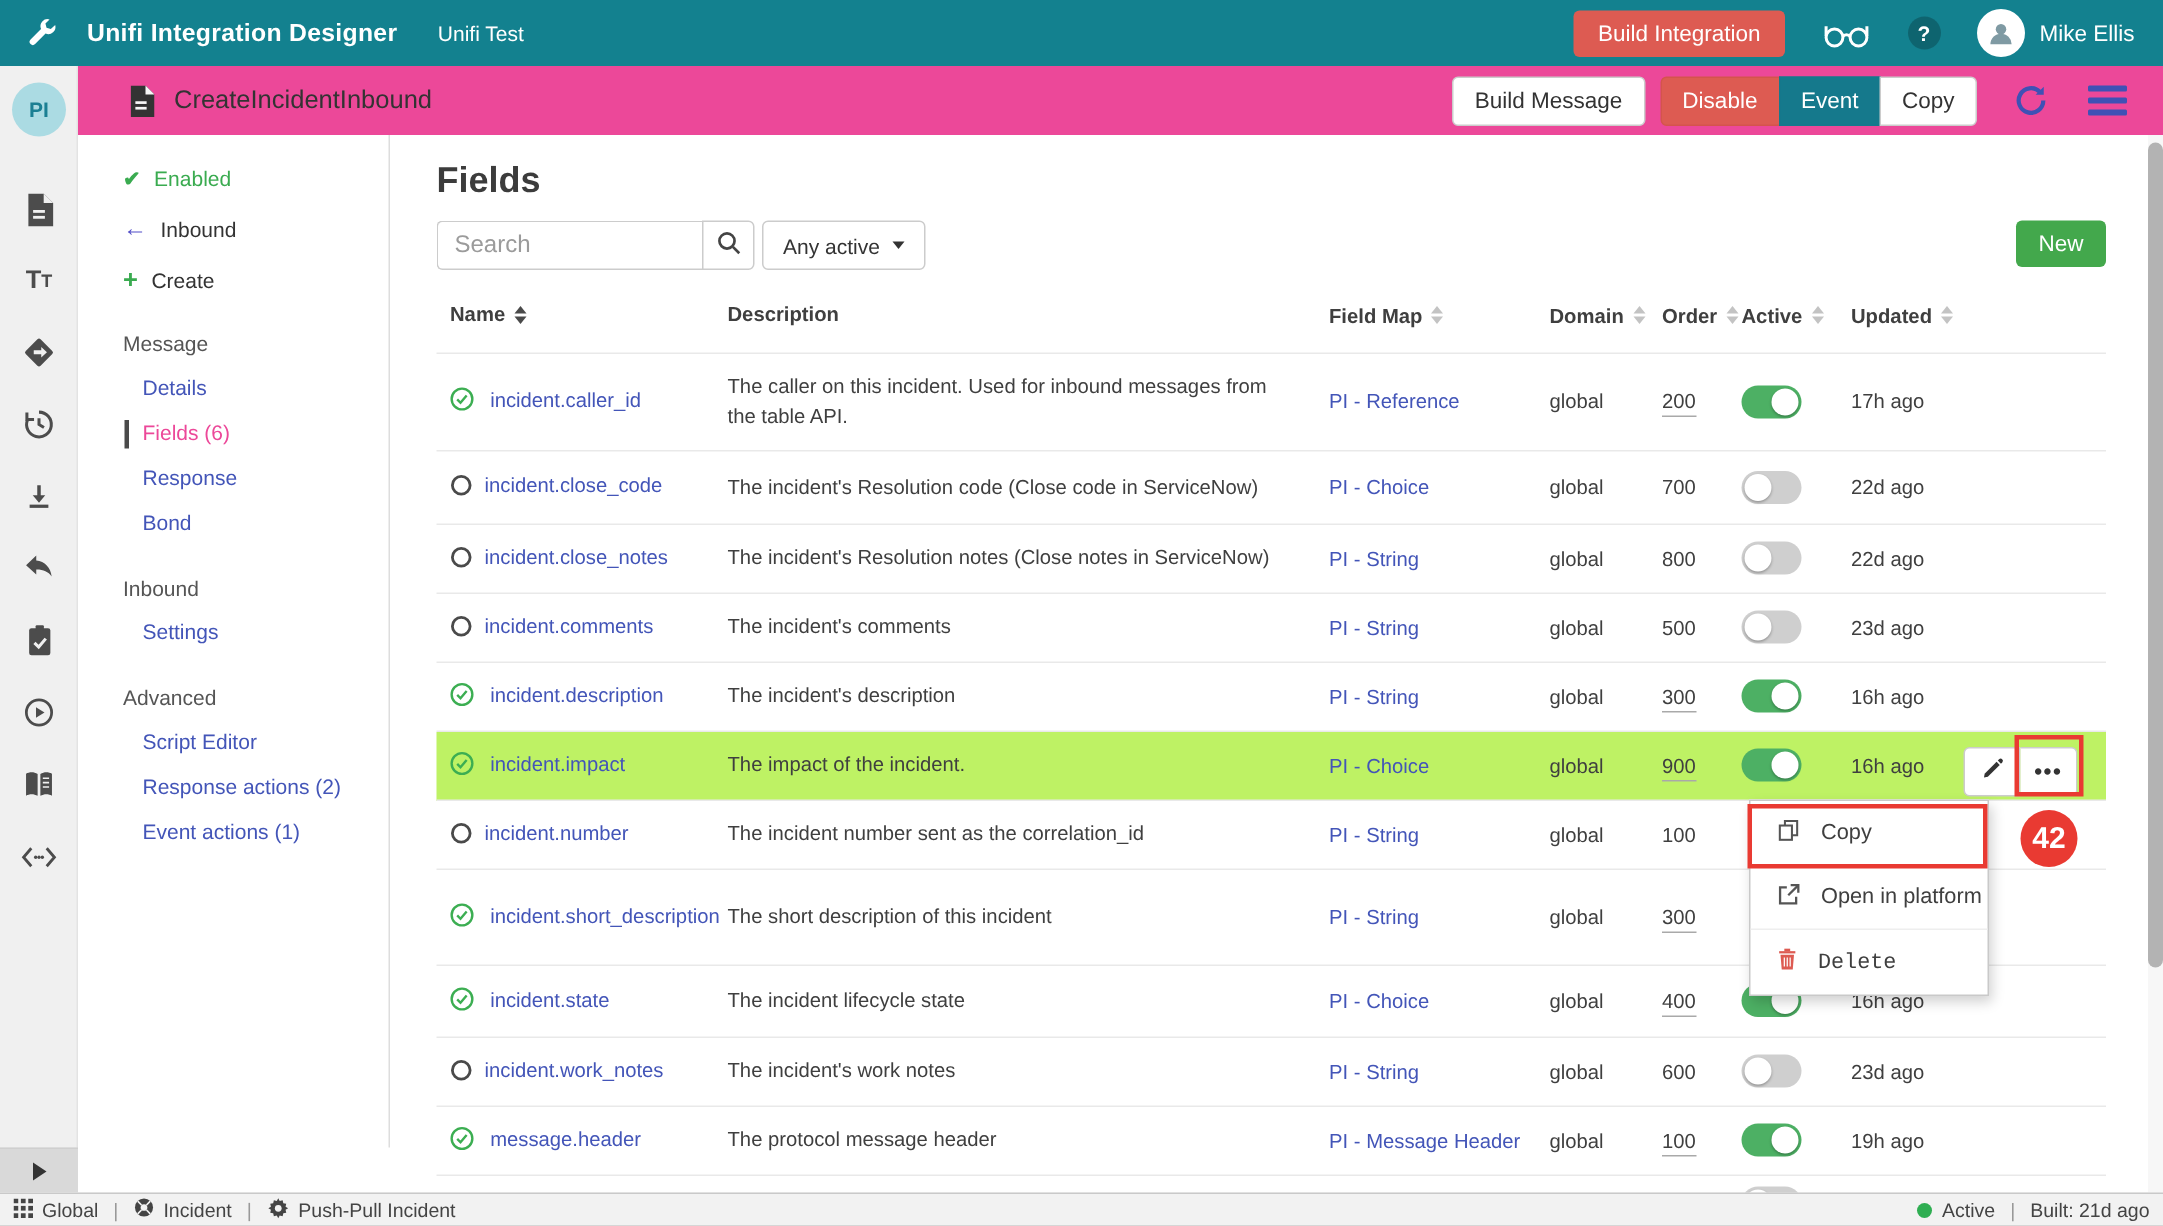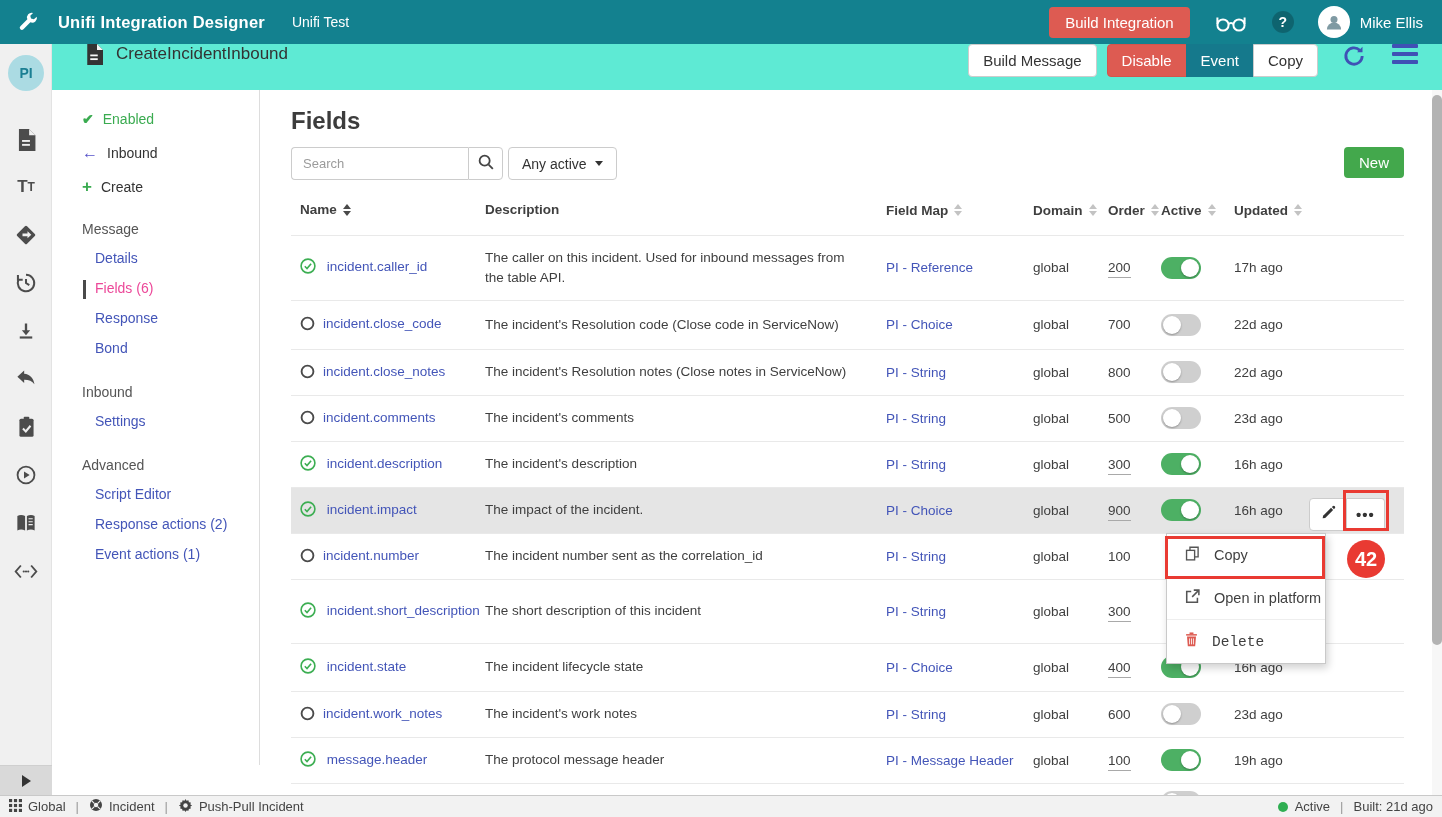--- a/index.html
+++ b/index.html
@@ -13,21 +13,21 @@
   .env-title { margin-left:27px; font-size:14px; }
   .topbar-spacer { flex:1; }
   .build-int-btn { background:#dd5b52; color:#fff; border:none; border-radius:4px; height:31px; padding:0 16px; font-size:15px; font-family:inherit; cursor:pointer; }
   .goggles { margin-left:24px; display:flex; cursor:pointer; }
   .help-circle { margin-left:24px; width:22px; height:22px; border-radius:50%; background:rgba(0,0,0,.22); color:#fff; font-weight:bold; font-size:14px; display:flex; align-items:center; justify-content:center; cursor:pointer; }
   .user-chip { margin-left:24px; margin-right:19px; display:flex; align-items:center; gap:10px; cursor:pointer; }
   .user-avatar { width:32px; height:32px; border-radius:50%; background:#fff; display:flex; align-items:center; justify-content:center; }
   .user-name { font-size:15px; }
 
   
-  .doc-header { position:absolute; left:52px; top:44px; width:1390px; height:46px; background:#5eead4; display:flex; }
+  .doc-header { position:absolute; left:52px; top:44px; width:1390px; height:46px; background:#ec4899; display:flex; align-items:center; }
   .doc-icon { margin-left:33px; display:flex; }
   .doc-title { margin-left:13px; font-size:17px; color:#333; }
   .doc-spacer { flex:1; }
   .btn { height:33px; border:1px solid #ccc; background:#fff; border-radius:4px; color:#333; font-size:15px; font-family:inherit; padding:0 14px; cursor:pointer; }
   .btn-group { display:flex; margin-left:10px; }
   .btn-group .btn { border-radius:0; margin-left:-1px; }
   .btn-group .btn:first-child { border-radius:4px 0 0 4px; margin-left:0; }
   .btn-group .btn:last-child { border-radius:0 4px 4px 0; }
   .btn-red { background:#dd5b52; border-color:#d4544c; color:#fff; }
   .btn-teal { background:#15798c; border-color:#15798c; color:#fff; }
@@ -53,21 +53,21 @@
   .nav-plus { color:#3aab50; font-weight:bold; font-size:17px; line-height:1; }
   .nav-section { color:#555; margin:25px 0 13px 0; }
   .nav-sub { padding-left:13px; }
   .nav-link { display:block; color:#4355b8; height:19px; margin-bottom:11px; cursor:pointer; }
   .nav-active { color:#ec4899; border-left:3px solid #4a4a4a; padding-left:9px; margin-left:-12px; cursor:default; }
 
   
   .main { position:absolute; left:260px; top:90px; width:1172px; height:705px; background:#fff; padding:17px 0 0 31px; }
   .page-title { font-size:24px; font-weight:700; color:#3c3c3c; line-height:28px; margin-bottom:12px; }
   .toolbar { display:flex; align-items:flex-start; width:1113px; }
-  .search-input { width:177px; height:33px; border:1px solid #ccc; border-right:none; border-radius:4px 0 0 4px; padding:0 11px; font-size:13px; font-family:inherit; color:#a16207; outline:none; }
+  .search-input { width:177px; height:33px; border:1px solid #ccc; border-right:none; border-radius:4px 0 0 4px; padding:0 11px; font-size:16px; font-family:inherit; color:#a16207; outline:none; }
   .search-input::placeholder { color:#9b9b9b; }
   .search-btn { width:35px; height:33px; border:1px solid #ccc; background:#fff; border-radius:0 4px 4px 0; display:flex; align-items:center; justify-content:center; cursor:pointer; }
   .filter-btn { margin-left:5px; height:33px; border:1px solid #ccc; background:#fff; border-radius:4px; padding:0 13px; font-size:14px; font-family:inherit; color:#333; display:flex; align-items:center; gap:8px; cursor:pointer; }
   .caret-down { width:0; height:0; border-left:4.5px solid transparent; border-right:4.5px solid transparent; border-top:5.5px solid #333; }
   .new-btn { margin-left:auto; height:31px; background:#43a84c; border:none; border-radius:4px; color:#fff; font-size:15px; font-family:inherit; padding:0 15px; cursor:pointer; }
 
   
   .thead { display:flex; width:1113px; margin-top:20px; padding-bottom:14px; font-size:13.5px; font-weight:bold; color:#3f3f3f; }
   .hcol { display:flex; align-items:center; cursor:pointer; }
   .sort { display:inline-flex; flex-direction:column; gap:2px; margin-left:6px; color:#c3c3c3; }
@@ -83,21 +83,21 @@
   .c-updated { flex:1; }
   .thead .c-name { width:194px; }
 
   .tbody { width:1113px; border-top:1px solid #e9e9e9; }
   .trow { position:relative; display:flex; align-items:center; min-height:46px; border-bottom:1px solid #e9e9e9; font-size:13.5px; color:#3f3f3f; padding:5px 0; }
   .trow:nth-child(1) { min-height:65px; }
   .trow:nth-child(2) { min-height:49px; }
   .trow:nth-child(8) { min-height:64px; }
   .trow:nth-child(9) { min-height:48px; }
   .trow:nth-child(1) .c-desc { white-space:normal; }
-  .trow.hl { background:#e5e5e5; }
+  .trow.hl { background:#bef264; }
   .c-name { line-height:1.55; }
   .sticon { display:inline-block; width:16px; height:16px; vertical-align:-3px; margin-right:7px; }
   .namelink, .maplink { color:#4355b8; cursor:pointer; text-decoration:none; }
   .orderval { cursor:pointer; }
   .orderval.link { border-bottom:1px solid #a9a9a9; padding-bottom:2px; }
   .toggle { width:40px; height:22px; border-radius:11px; position:relative; cursor:pointer; }
   .toggle.on { background:#4db064; }
   .toggle.off { background:#cfcfcf; }
   .toggle.hidden { visibility:hidden; }
   .knob { position:absolute; top:2px; width:18px; height:18px; border-radius:50%; background:#fff; box-shadow:0 1px 2px rgba(0,0,0,.3); }

